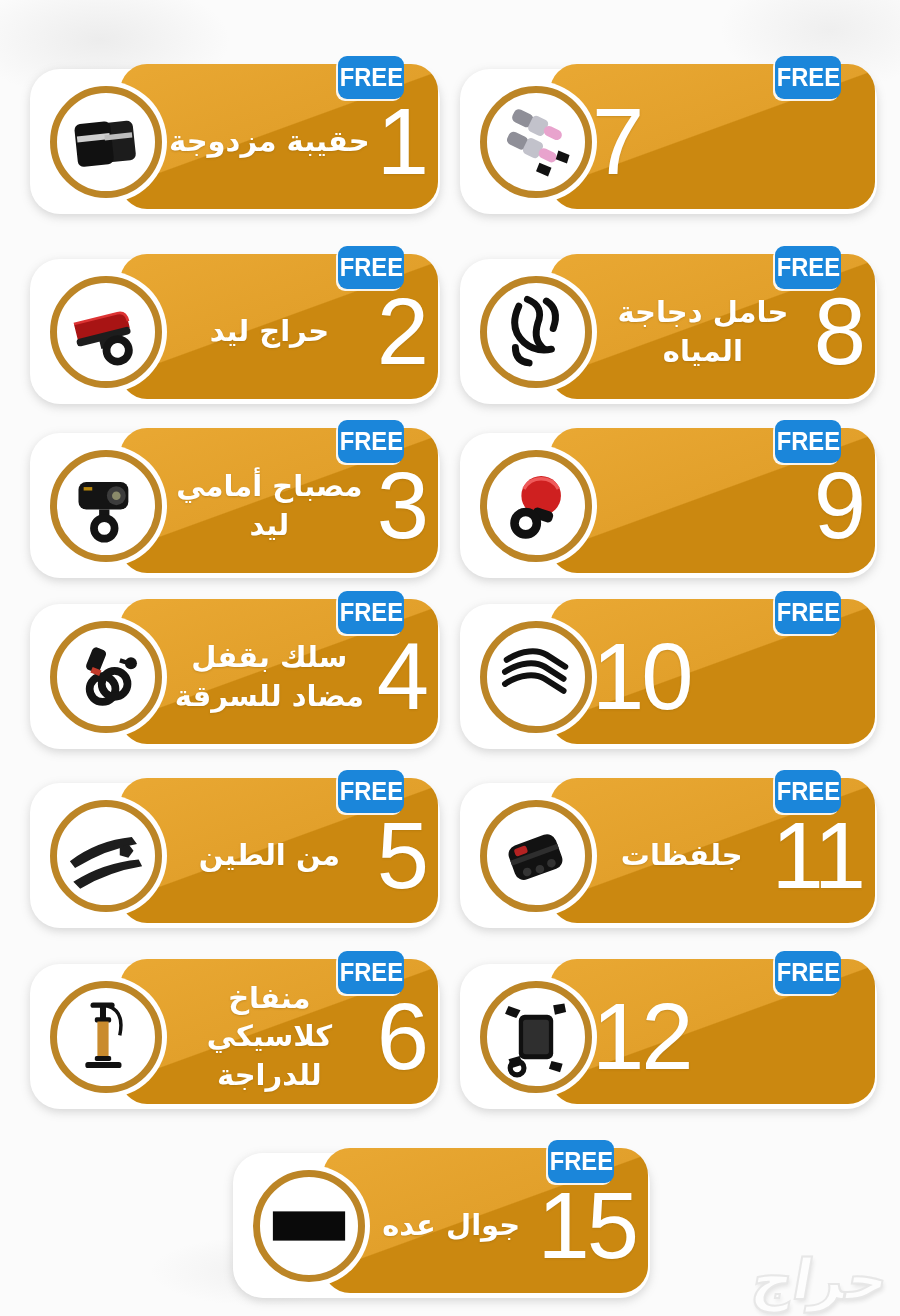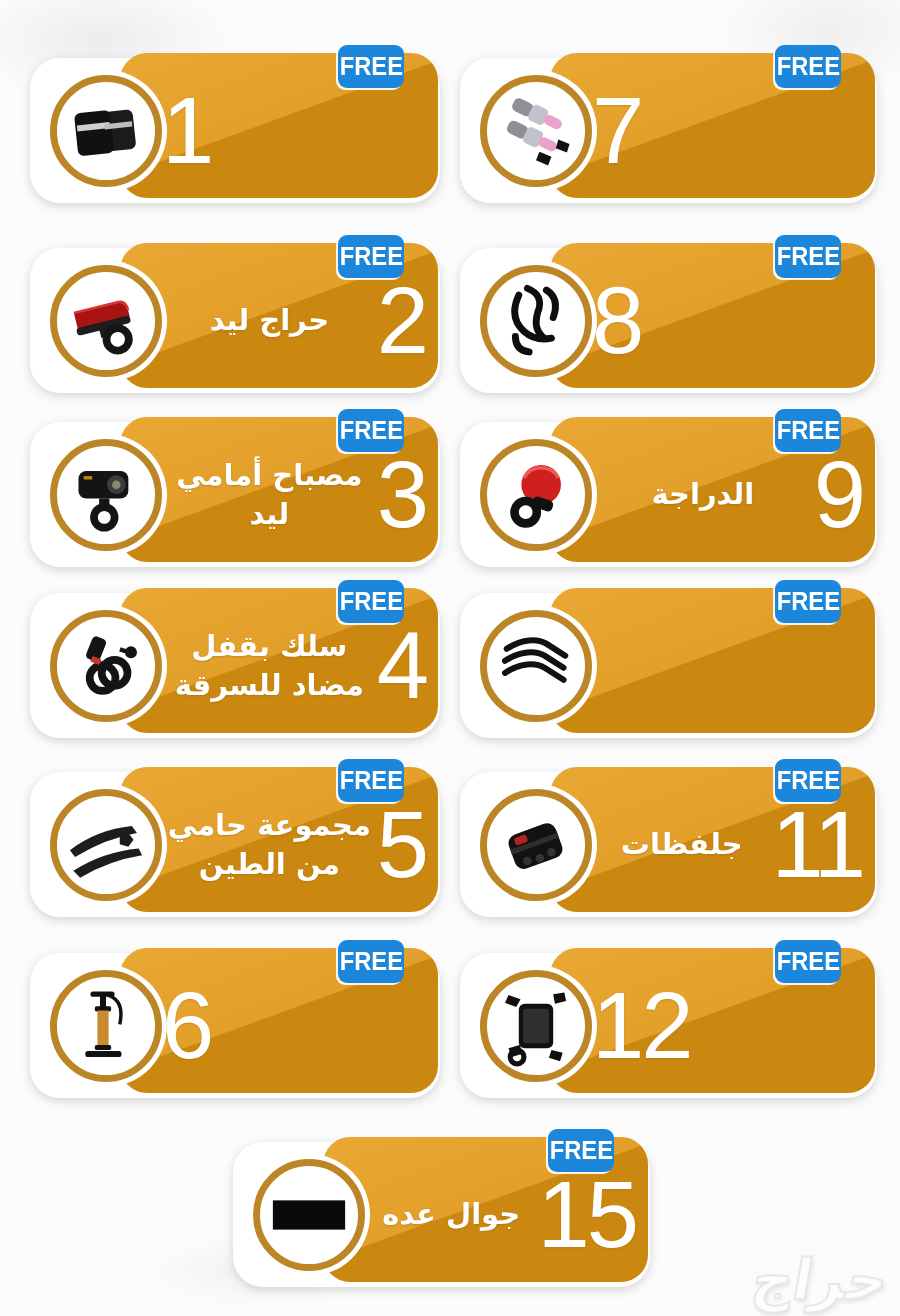--- a/index.html
+++ b/index.html
@@ -8,21 +8,21 @@
     background:#fbfbfb;
     font-family:"DejaVu Sans",sans-serif;
   }
   .stage{position:absolute;inset:0;}
   
   .smudge{position:absolute;border-radius:50%;pointer-events:none;}
   .sm1{left:-30px;top:-20px;width:260px;height:120px;background:radial-gradient(closest-side,rgba(170,170,170,.18),transparent);}
   .sm2{right:-40px;top:-30px;width:220px;height:120px;background:radial-gradient(closest-side,rgba(170,170,170,.15),transparent);}
   .sm3{left:150px;bottom:10px;width:220px;height:70px;background:radial-gradient(closest-side,rgba(170,170,170,.12),transparent);}
 
-  .card{position:absolute;height:145px;}
+  .card{position:absolute;height:145px;margin-top:11px;}
   .pill{
     position:absolute;inset:0;background:#fff;border-radius:30px;
     box-shadow:0 3px 10px rgba(120,120,120,.28);
   }
   .orange{
     position:absolute;left:90px;right:2px;top:-5px;bottom:5px;border-radius:27px;
     background:linear-gradient(160deg,
       var(--orange_light,#e9a833) 0%,
       var(--orange_mid,#e2a02b) 47%,
       var(--orange_dark,#cb8810) 47.5%,
@@ -84,20 +84,24 @@
       <div class="circle">
         <svg viewBox="0 0 100 100">
           <g transform="rotate(-6 50 50)">
               <rect x="45" y="28" width="38" height="46" rx="7" fill="#1c1c1c"></rect>
               <rect x="15" y="26" width="42" height="50" rx="7" fill="#111"></rect>
               <rect x="17" y="40" width="38" height="7" fill="#cfcfcf"></rect>
               <rect x="49" y="42" width="32" height="6" fill="#bdbdbd"></rect>
             </g>
         </svg>
       </div>
+      <div class="title">
+        <span>حقيبة  مزدوجة</span>
+        <span></span>
+      </div>
       <div class="num">1</div>
     </div>
   </div>
 
   <div class="card" style="left:30px;top:248px;width:410px;">
     <div class="pill"></div>
     <div class="orange"></div>
     <div class="badge">
         <span>FREE</span>
       </div>
@@ -183,21 +187,20 @@
       <div class="circle">
         <svg viewBox="0 0 100 100">
           <g fill="#1d1d1d">
               <path d="M8 56 Q40 32 80 28 L86 36 Q50 42 14 64 Z"></path>
               <path d="M12 80 Q46 58 88 54 L92 62 Q54 68 20 88 Z"></path>
               <path d="M66 40 l10 -4 6 8 -6 8 -10 -3 z"></path>
             </g>
         </svg>
       </div>
       <div class="title">
-        <span>مجموعة حامي</span>
         <span>من الطين</span>
       </div>
       <div class="num">5</div>
     </div>
   </div>
 
   <div class="card" style="left:30px;top:953px;width:410px;">
     <div class="pill"></div>
     <div class="orange"></div>
     <div class="badge">
@@ -208,20 +211,24 @@
         <svg viewBox="0 0 100 100">
           <rect x="32" y="10" width="28" height="6" rx="3" fill="#111"></rect>
             <rect x="43" y="15" width="7" height="13" fill="#111"></rect>
             <path d="M52 14 Q72 20 66 48" fill="none" stroke="#111" stroke-width="4"></path>
             <rect x="37" y="27" width="19" height="6" rx="2" fill="#111"></rect>
             <rect x="40" y="32" width="13" height="42" fill="#c98b2e"></rect>
             <rect x="37" y="72" width="19" height="6" rx="2" fill="#111"></rect>
             <rect x="26" y="79" width="42" height="7" rx="3" fill="#111"></rect>
         </svg>
       </div>
+      <div class="title">
+        <span>منفاخ كلاسيكي</span>
+        <span>للدراجة</span>
+      </div>
       <div class="num">6</div>
     </div>
   </div>
 
   <div class="card" style="left:460px;top:58px;width:417px;">
     <div class="pill"></div>
     <div class="orange"></div>
     <div class="badge">
         <span>FREE</span>
       </div>
@@ -254,41 +261,44 @@
       <div class="circle">
         <svg viewBox="0 0 100 100">
           <g fill="none" stroke="#0e0e0e" stroke-width="8" stroke-linecap="round">
               <path d="M40 12 q20 8 12 28 q-6 20 8 30"></path>
               <path d="M30 20 q-12 26 6 42 q14 12 32 8"></path>
               <path d="M62 14 q16 10 8 32"></path>
               <path d="M26 68 q0 16 16 18"></path>
             </g>
         </svg>
       </div>
+      <div class="title">
+        <span>حامل دجاجة</span>
+        <span>المياه</span>
+      </div>
       <div class="num">8</div>
     </div>
   </div>
 
   <div class="card" style="left:460px;top:422px;width:417px;">
     <div class="pill"></div>
     <div class="orange"></div>
     <div class="badge">
         <span>FREE</span>
       </div>
     <div class="row">
       <div class="circle">
         <svg viewBox="0 0 100 100">
           <circle cx="56" cy="38" r="23" fill="#cf2020"></circle>
             <path d="M36 30 a23 23 0 0 1 40 0" fill="none" stroke="#ef5a5a" stroke-width="4"></path>
             <rect x="46" y="54" width="24" height="13" rx="5" fill="#111" transform="rotate(18 58 60)"></rect>
             <circle cx="38" cy="70" r="13" fill="none" stroke="#111" stroke-width="10"></circle>
         </svg>
       </div>
       <div class="title">
-        <span>الدراجة</span>
       </div>
       <div class="num">9</div>
     </div>
   </div>
 
   <div class="card" style="left:460px;top:593px;width:417px;">
     <div class="pill"></div>
     <div class="orange"></div>
     <div class="badge">
         <span>FREE</span>
@@ -296,20 +306,21 @@
     <div class="row">
       <div class="circle">
         <svg viewBox="0 0 100 100">
           <g fill="none" stroke="#111" stroke-width="7" stroke-linecap="round">
               <path d="M16 30 C34 18 52 18 62 24 L84 38"></path>
               <path d="M14 44 C32 32 50 32 60 38 L82 52"></path>
               <path d="M14 58 C32 46 50 46 60 52 L82 66"></path>
             </g>
         </svg>
       </div>
+      <div class="num">10</div>
     </div>
   </div>
 
   <div class="card" style="left:460px;top:772px;width:417px;">
     <div class="pill"></div>
     <div class="orange"></div>
     <div class="badge">
         <span>FREE</span>
       </div>
     <div class="row">

